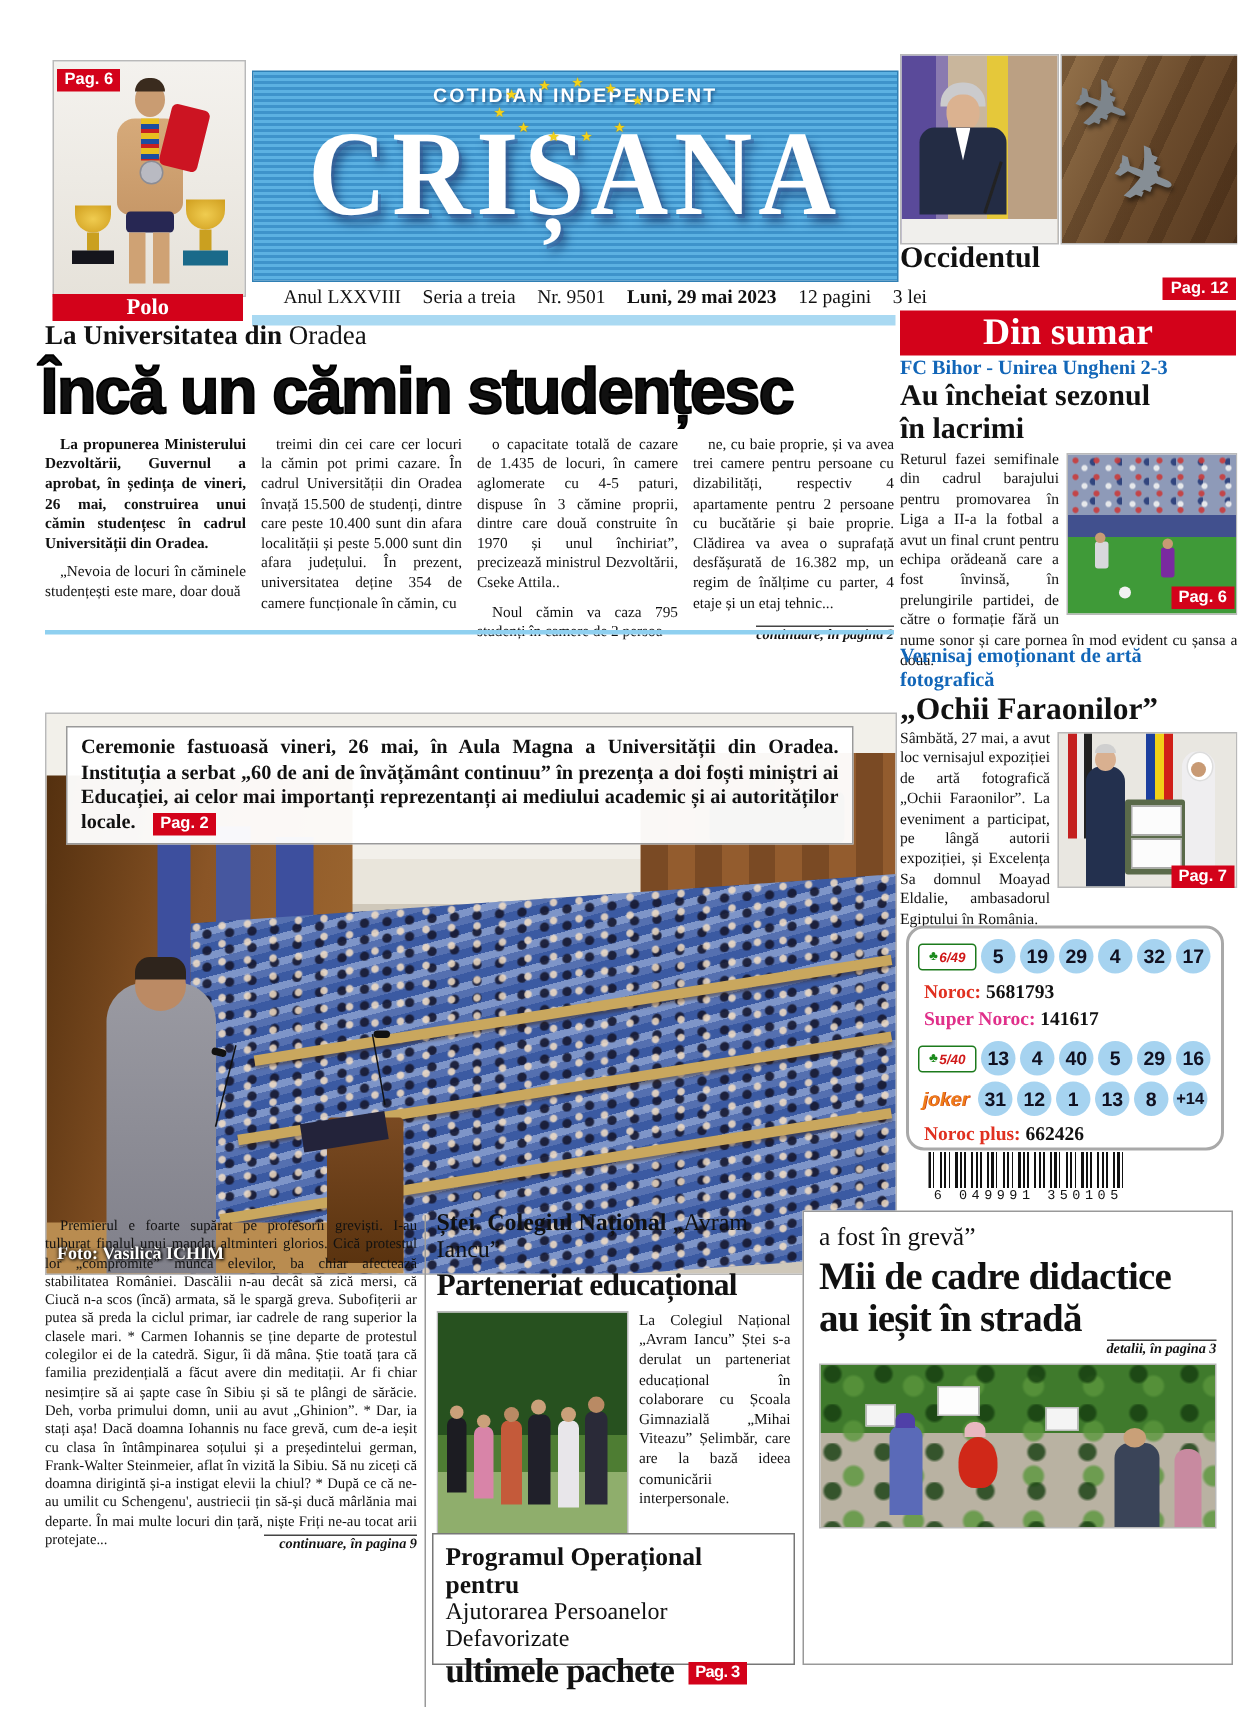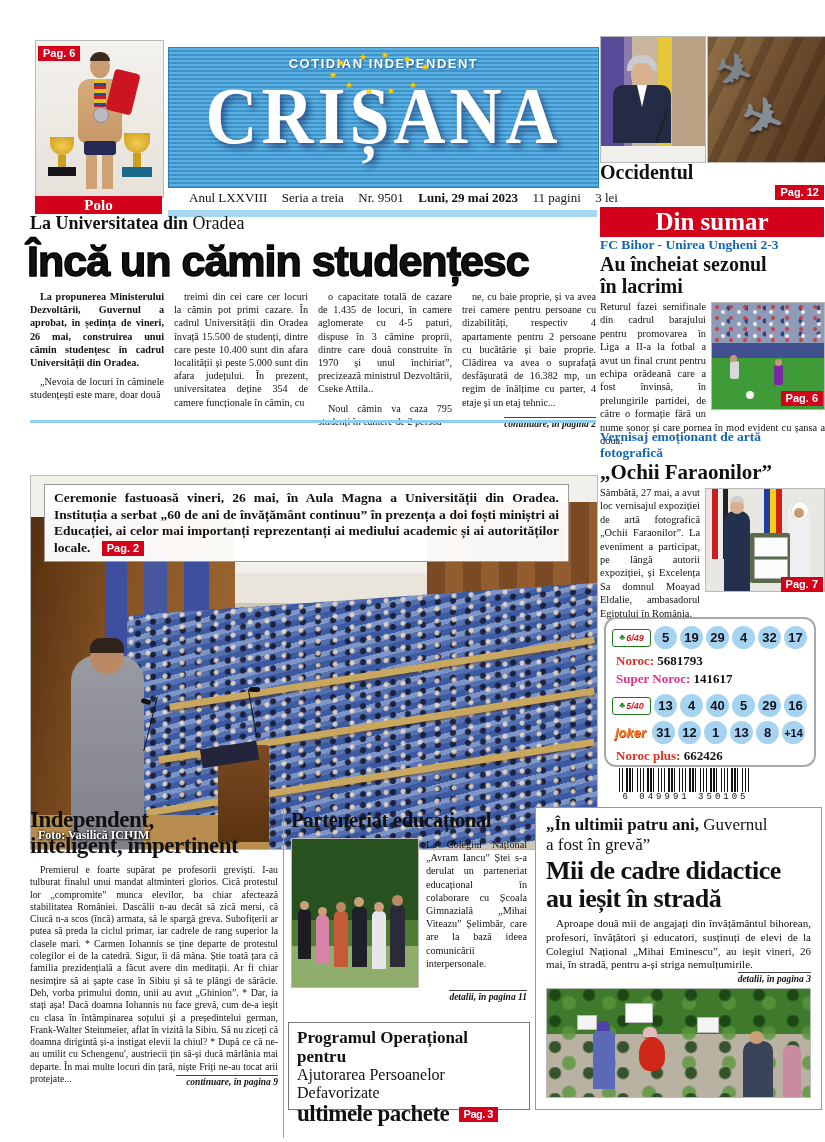--- a/index.html
+++ b/index.html
@@ -146,21 +146,21 @@
     <span class="star" style="left:176px;top:32px;">★</span>
     <span class="star" style="left:196px;top:38px;">★</span>
     <span class="star" style="left:218px;top:38px;">★</span>
     <span class="star" style="left:240px;top:32px;">★</span>
   </div>
   <div class="abs infobar">
     <span>Anul LXXVIII</span>
     <span>Seria a treia</span>
     <span>Nr. 9501</span>
     <b>Luni, 29 mai 2023</b>
-    <span>11 pagini</span>
+    <span>12 pagini</span>
     <span>3 lei</span>
   </div>
   <div class="abs cyanbar"></div>
 
   <div class="photo lavrov" style="left:600px;top:36px;width:104px;height:125px;">
     <i style="left:26px;top:18px;width:30px;height:16px;border-radius:14px 14px 0 0;background:#cbcbcd;"></i>
     <i style="left:30px;top:26px;width:22px;height:24px;border-radius:45%;background:#dbb290;"></i>
     <i style="left:12px;top:48px;width:58px;height:58px;background:#232c44;border-radius:10px 10px 0 0;"></i>
     <i style="left:36px;top:48px;width:10px;height:22px;background:#fff;clip-path:polygon(0 0,100% 0,50% 100%);"></i>
     <i style="left:0;bottom:0;width:100%;height:16px;background:#f0efec;"></i>
@@ -307,32 +307,29 @@
       <span class="ball small">+14</span>
     </div>
     <div class="lline"><span class="lbl-red">Noroc plus:</span> <span>662426</span></div>
   </div>
   <div class="abs barcode">
     <div class="bars"></div>
     <div class="bnum">6 049991 350105</div>
   </div>
 
   <div class="abs" style="left:30px;top:807px;width:248px;">
-    <div class="ed-h">
-      <div>Independent,</div>
-      <div>inteligent, impertinent</div>
-    </div>
     <div class="ed-body">
       <span>Premierul e foarte supărat pe profesorii greviști. I-au tulburat finalul unui mandat altminteri glorios. Cică protestul lor „compromite” munca elevilor, ba chiar afectează stabilitatea României. Dascălii n-au decât să zică mersi, că Ciucă n-a scos (încă) armata, să le spargă greva. Subofițerii ar putea să preda la ciclul primar, iar cadrele de rang superior la clasele mari. * Carmen Iohannis se ține departe de protestul colegilor ei de la catedră. Sigur, îi dă mâna. Știe toată țara că familia prezidențială a făcut avere din meditații. Ar fi chiar nesimțire să ai șapte case în Sibiu și să te plângi de sărăcie. Deh, vorba primului domn, unii au avut „Ghinion”. * Dar, ia stați așa! Dacă doamna Iohannis nu face grevă, cum de-a ieșit cu clasa în întâmpinarea soțului și a președintelui german, Frank-Walter Steinmeier, aflat în vizită la Sibiu. Să nu ziceți că doamna dirigintă și-a instigat elevii la chiul? * După ce că ne-au umilit cu Schengenu', austriecii țin să-și ducă mârlănia mai departe. În mai multe locuri din țară, niște Friți ne-au tocat arii protejate...</span>
       <span class="cont">continuare, în pagina 9</span>
     </div>
   </div>
   <div class="vrule" style="left:283px;top:810px;height:328px;"></div>
 
   <div class="abs" style="left:291px;top:807px;width:236px;">
+    <div class="stei-kicker"><b>Ștei. Colegiul Național </b><span>„Avram Iancu”</span></div>
     <div class="stei-h">Parteneriat educațional</div>
     <div style="margin-top:5px;overflow:hidden;">
       <div class="photo students" style="position:relative;float:left;width:126px;height:148px;margin:0 7px 2px 0;">
         <i style="left:6px;top:70px;width:13px;height:50px;background:#1c1c22;border-radius:5px 5px 0 0;"></i>
         <i style="left:8px;top:62px;width:9px;height:9px;border-radius:50%;background:#caa07a;"></i>
         <i style="left:24px;top:76px;width:13px;height:48px;background:#d884a8;border-radius:5px 5px 0 0;"></i>
         <i style="left:26px;top:68px;width:9px;height:9px;border-radius:50%;background:#caa07a;"></i>
         <i style="left:42px;top:72px;width:14px;height:56px;background:#c45a3a;border-radius:5px 5px 0 0;"></i>
         <i style="left:44px;top:63px;width:10px;height:10px;border-radius:50%;background:#b98a64;"></i>
         <i style="left:60px;top:68px;width:15px;height:60px;background:#20202a;border-radius:5px 5px 0 0;"></i>
@@ -351,28 +348,26 @@
     <div class="pk1">Programul Operațional pentru</div>
     <div class="pk2">Ajutorarea Persoanelor Defavorizate</div>
     <div class="pk-h">
       <div><span>ultimele pachete</span>
         <span class="badge" style="vertical-align:3px;margin-left:4px;">Pag. 3</span></div>
     </div>
   </div>
 
   <div class="abs greva-box">
     <div class="gr-kicker">
-      <div><b>„În ultimii patru ani,</b><span> Guvernul</span></div>
       <div>a fost în grevă”</div>
     </div>
     <div class="gr-h">
       <div>Mii de cadre didactice</div>
       <div>au ieșit în stradă</div>
     </div>
-    <div class="gr-body">Aproape două mii de angajați din învățământul bihorean, profesori, învățători și educatori, susținuți de elevi de la Colegiul Național „Mihai Eminescu”, au ieșit vineri, 26 mai, în stradă, pentru a-și striga nemulțumirile.</div>
     <span class="det">detalii, în pagina 3</span>
     <div class="photo protest" style="position:relative;clear:both;margin-top:16px;width:263px;height:108px;">
       <i style="left:78px;top:14px;width:26px;height:18px;background:#fdfdfd;border:1px solid #bbb;"></i>
       <i style="left:30px;top:26px;width:18px;height:13px;background:#f4f4f4;border:1px solid #bbb;"></i>
       <i style="left:150px;top:28px;width:20px;height:14px;background:#f4f4f4;border:1px solid #bbb;"></i>
       <i style="left:46px;top:40px;width:22px;height:60px;background:#5a6ab8;border-radius:8px 8px 0 0;"></i>
       <i style="left:50px;top:32px;width:13px;height:10px;border-radius:5px 5px 0 0;background:#5040a8;"></i>
       <i style="left:92px;top:48px;width:26px;height:34px;background:#d02818;border-radius:50% 50% 40% 40%;"></i>
       <i style="left:96px;top:38px;width:14px;height:10px;border-radius:6px 6px 0 0;background:#e8b8c0;"></i>
       <i style="left:196px;top:52px;width:30px;height:56px;background:#3a4458;border-radius:10px 10px 0 0;"></i>

